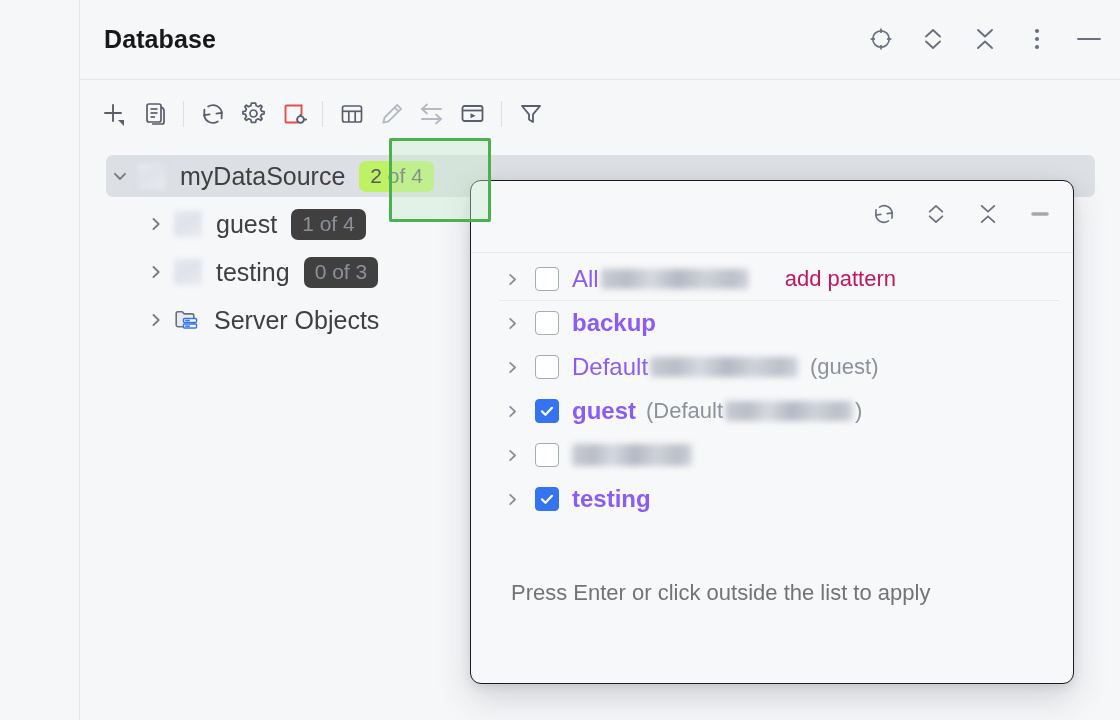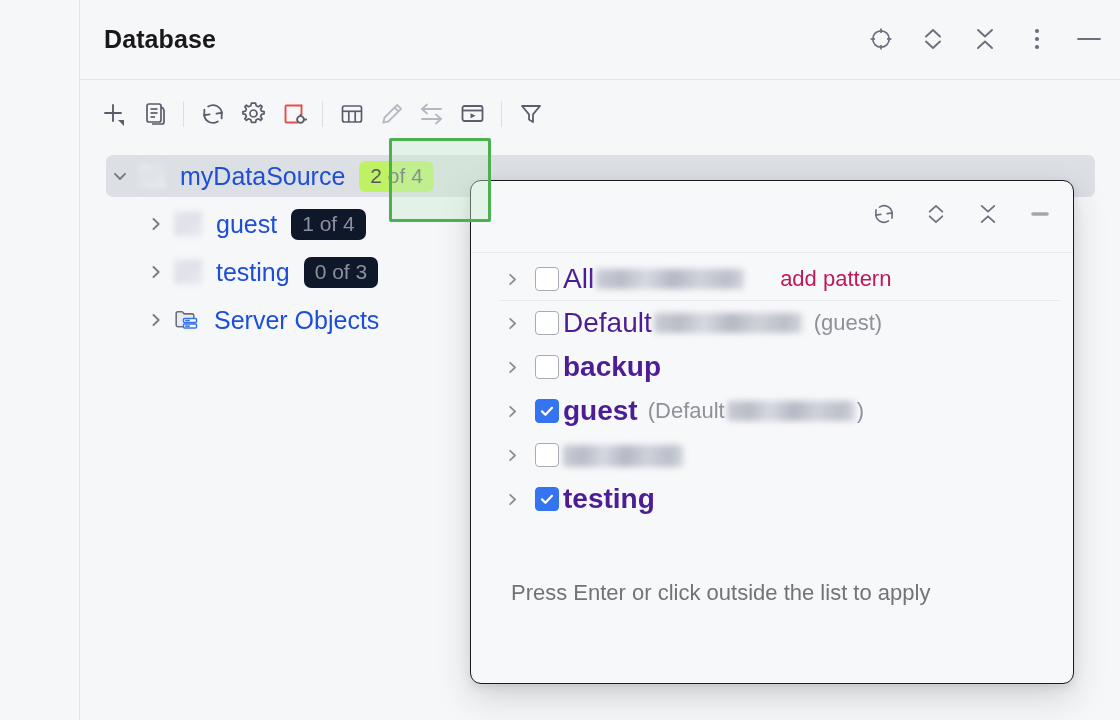--- a/index.html
+++ b/index.html
@@ -103,27 +103,27 @@
     background: linear-gradient(150deg,#e7e9ef 0%,#dfe2ea 45%,#e9ebf0 100%);
     filter: blur(2.4px);
     flex: 0 0 28px;
   }
   .folder-icon {
     width: 26px; height: 26px; margin: 0 8px 0 4px;
     display: flex; align-items: center; justify-content: center;
     flex: 0 0 26px;
   }
   .tlabel {
-    font-size: 25px; color: #1d4ed8; white-space: nowrap;
+    font-size: 25px; color: #404040; white-space: nowrap;
     margin-left: 6px;
   }
   .tbadge {
     margin-left: 14px;
     font-size: 21px; color: #8c9099;
-    background: #0f172a;
+    background: #404040;
     border-radius: 7px;
     padding: 4px 11px 6px 11px;
     line-height: 1;
     white-space: nowrap;
   }
   .trow.selected .tbadge { background: #bef264; color: #555861; }
 
   
   .highlight-box {
     position: absolute;
@@ -185,21 +185,21 @@
     border: 1.6px solid #a7abb5;
     border-radius: 4px;
     background: #ffffff;
     display: flex; align-items: center; justify-content: center;
   }
   .cbox.checked {
     background: #3574f0; border-color: #3574f0;
   }
   .cbox.checked svg { display: block; }
   .plabel {
-    font-size: 28px; color: #4c1d95; margin-left: 4px; white-space: nowrap;
+    font-size: 24px; color: #8b5cf6; margin-left: 13px; white-space: nowrap;
   }
   .plabel.bold { font-weight: bold; }
   .psuffix {
     font-size: 22px; color: #8d9199; margin-left: 10px; white-space: nowrap;
   }
   .blur-text {
     display: inline-block;
     height: 20px;
     border-radius: 3px;
     background: linear-gradient(95deg,#c9ccd4 0%,#b9bdc7 18%,#d6d9e0 34%,#b4b8c3 52%,#cfd2d9 70%,#bbbfc9 88%,#d2d5dc 100%);
@@ -478,71 +478,71 @@
         <div class="add-pattern">add pattern</div>
       </div>
 
       <div class="prow">
         <div class="p-chevron">
           <svg width="17" height="17" viewBox="0 0 18 18" fill="none" stroke="currentColor" stroke-width="1.9" stroke-linecap="round" stroke-linejoin="round">
             <polyline points="6.5,4 11.7,9 6.5,14"></polyline>
           </svg>
         </div>
         <div class="cbox"></div>
+        <div class="plabel bold">backup</div>
+      </div>
+
+      <div class="prow">
+        <div class="p-chevron">
+          <svg width="17" height="17" viewBox="0 0 18 18" fill="none" stroke="currentColor" stroke-width="1.9" stroke-linecap="round" stroke-linejoin="round">
+            <polyline points="6.5,4 11.7,9 6.5,14"></polyline>
+          </svg>
+        </div>
+        <div class="cbox"></div>
         <div class="plabel">Default</div>
         <span class="blur-text blur-inline" style="width:148px"></span>
         <div class="psuffix">(guest)</div>
       </div>
 
       <div class="prow">
         <div class="p-chevron">
           <svg width="17" height="17" viewBox="0 0 18 18" fill="none" stroke="currentColor" stroke-width="1.9" stroke-linecap="round" stroke-linejoin="round">
             <polyline points="6.5,4 11.7,9 6.5,14"></polyline>
           </svg>
         </div>
-        <div class="cbox"></div>
-        <div class="plabel bold">backup</div>
+        <div class="cbox checked">
+          <svg width="16" height="16" viewBox="0 0 16 16" fill="none" stroke="#ffffff" stroke-width="2.2" stroke-linecap="round" stroke-linejoin="round">
+            <polyline points="3,8.4 6.4,11.8 13,4.8"></polyline>
+          </svg>
+        </div>
+        <div class="plabel bold">guest</div>
+        <div class="psuffix">(Default<span class="blur-text blur-inline" style="width:128px"></span>)</div>
       </div>
 
       <div class="prow">
         <div class="p-chevron">
           <svg width="17" height="17" viewBox="0 0 18 18" fill="none" stroke="currentColor" stroke-width="1.9" stroke-linecap="round" stroke-linejoin="round">
             <polyline points="6.5,4 11.7,9 6.5,14"></polyline>
           </svg>
         </div>
+        <div class="cbox"></div>
+        <div class="plabel bold"><span class="blur-text" style="width:120px;height:22px"></span></div>
+      </div>
+
+      <div class="prow">
+        <div class="p-chevron">
+          <svg width="17" height="17" viewBox="0 0 18 18" fill="none" stroke="currentColor" stroke-width="1.9" stroke-linecap="round" stroke-linejoin="round">
+            <polyline points="6.5,4 11.7,9 6.5,14"></polyline>
+          </svg>
+        </div>
         <div class="cbox checked">
           <svg width="16" height="16" viewBox="0 0 16 16" fill="none" stroke="#ffffff" stroke-width="2.2" stroke-linecap="round" stroke-linejoin="round">
             <polyline points="3,8.4 6.4,11.8 13,4.8"></polyline>
           </svg>
         </div>
-        <div class="plabel bold">guest</div>
-        <div class="psuffix">(Default<span class="blur-text blur-inline" style="width:128px"></span>)</div>
-      </div>
-
-      <div class="prow">
-        <div class="p-chevron">
-          <svg width="17" height="17" viewBox="0 0 18 18" fill="none" stroke="currentColor" stroke-width="1.9" stroke-linecap="round" stroke-linejoin="round">
-            <polyline points="6.5,4 11.7,9 6.5,14"></polyline>
-          </svg>
-        </div>
-        <div class="cbox"></div>
-        <div class="plabel bold"><span class="blur-text" style="width:120px;height:22px"></span></div>
-      </div>
-
-      <div class="prow">
-        <div class="p-chevron">
-          <svg width="17" height="17" viewBox="0 0 18 18" fill="none" stroke="currentColor" stroke-width="1.9" stroke-linecap="round" stroke-linejoin="round">
-            <polyline points="6.5,4 11.7,9 6.5,14"></polyline>
-          </svg>
-        </div>
-        <div class="cbox checked">
-          <svg width="16" height="16" viewBox="0 0 16 16" fill="none" stroke="#ffffff" stroke-width="2.2" stroke-linecap="round" stroke-linejoin="round">
-            <polyline points="3,8.4 6.4,11.8 13,4.8"></polyline>
-          </svg>
-        </div>
         <div class="plabel bold">testing</div>
       </div>
 
     </div>
 
     <div class="popup-hint">Press Enter or click outside the list to apply</div>
 
   </div>
 
 </div>

